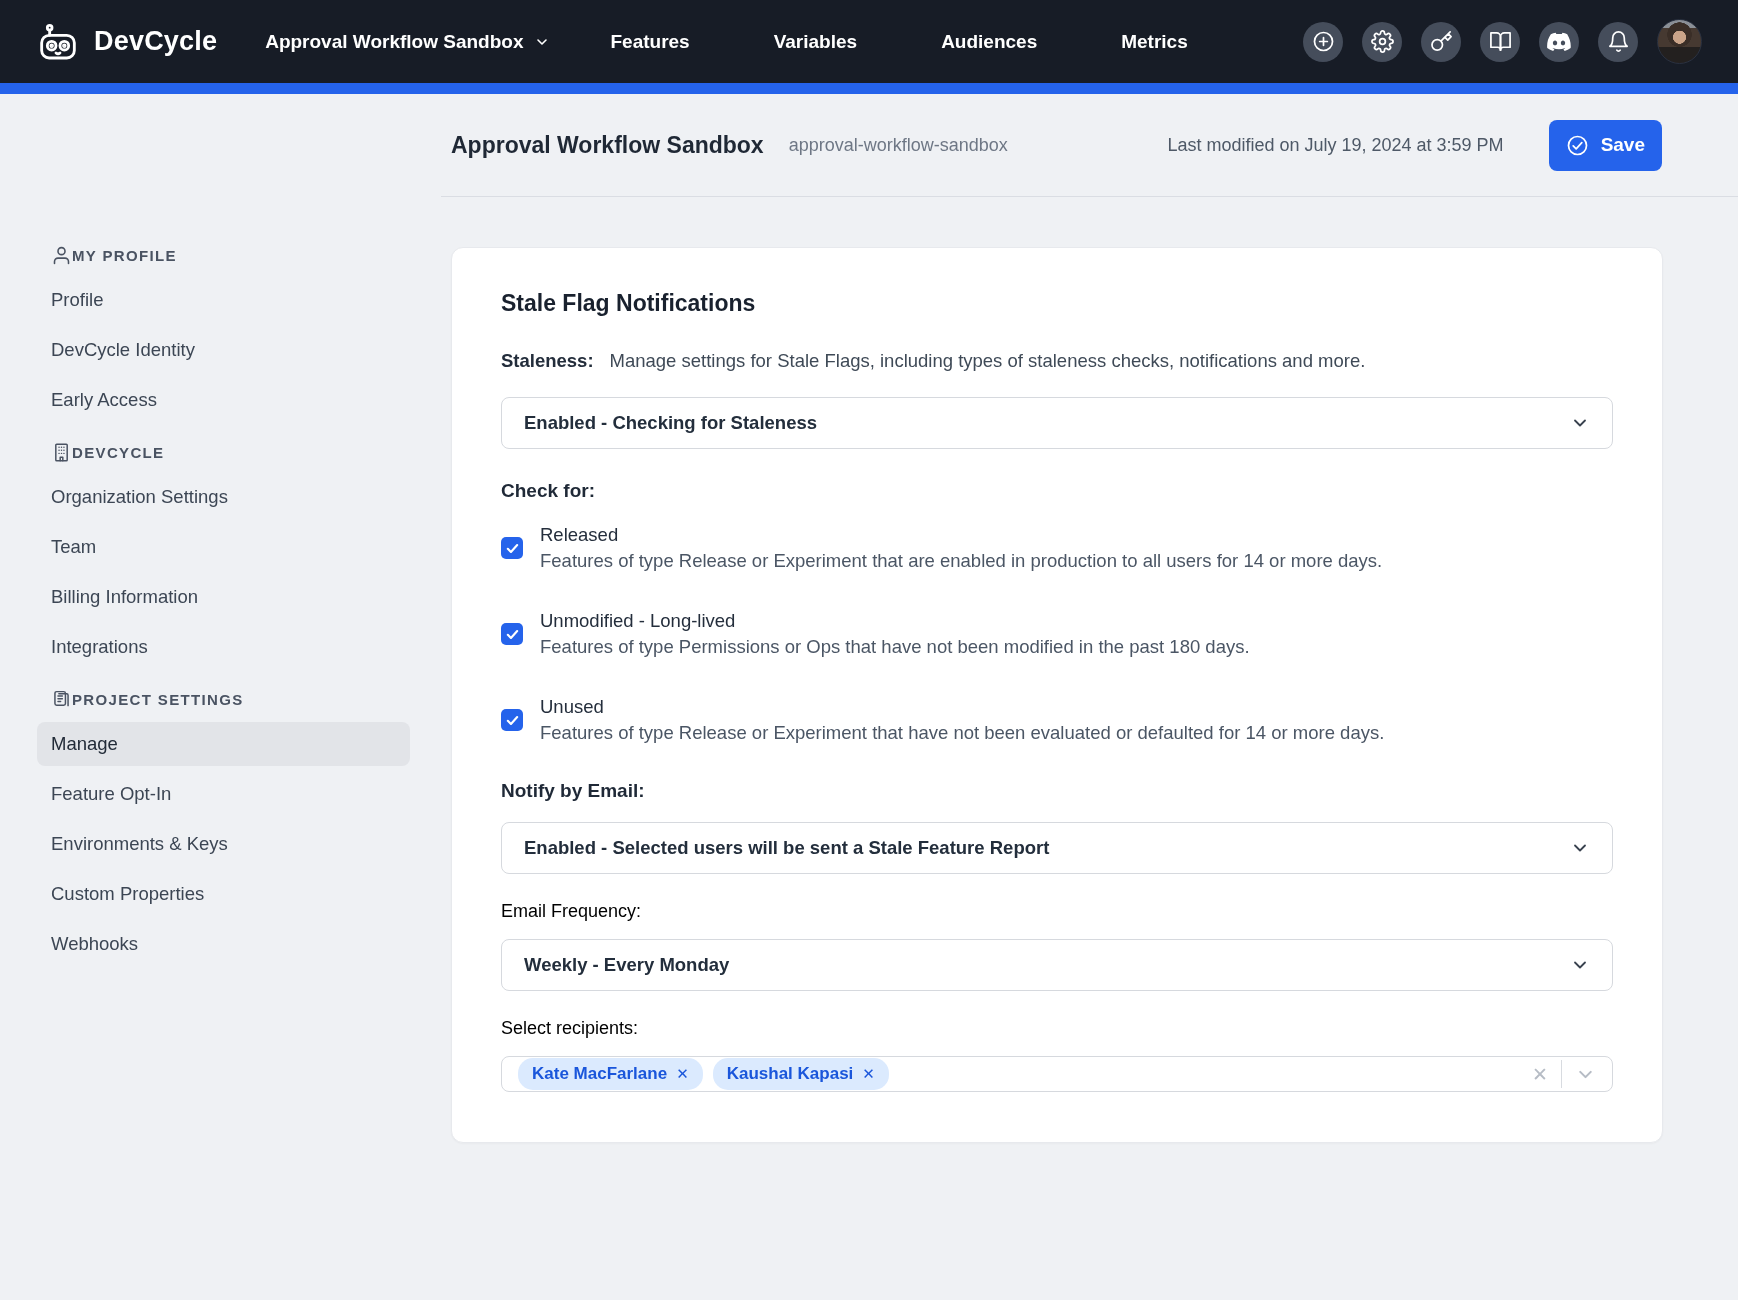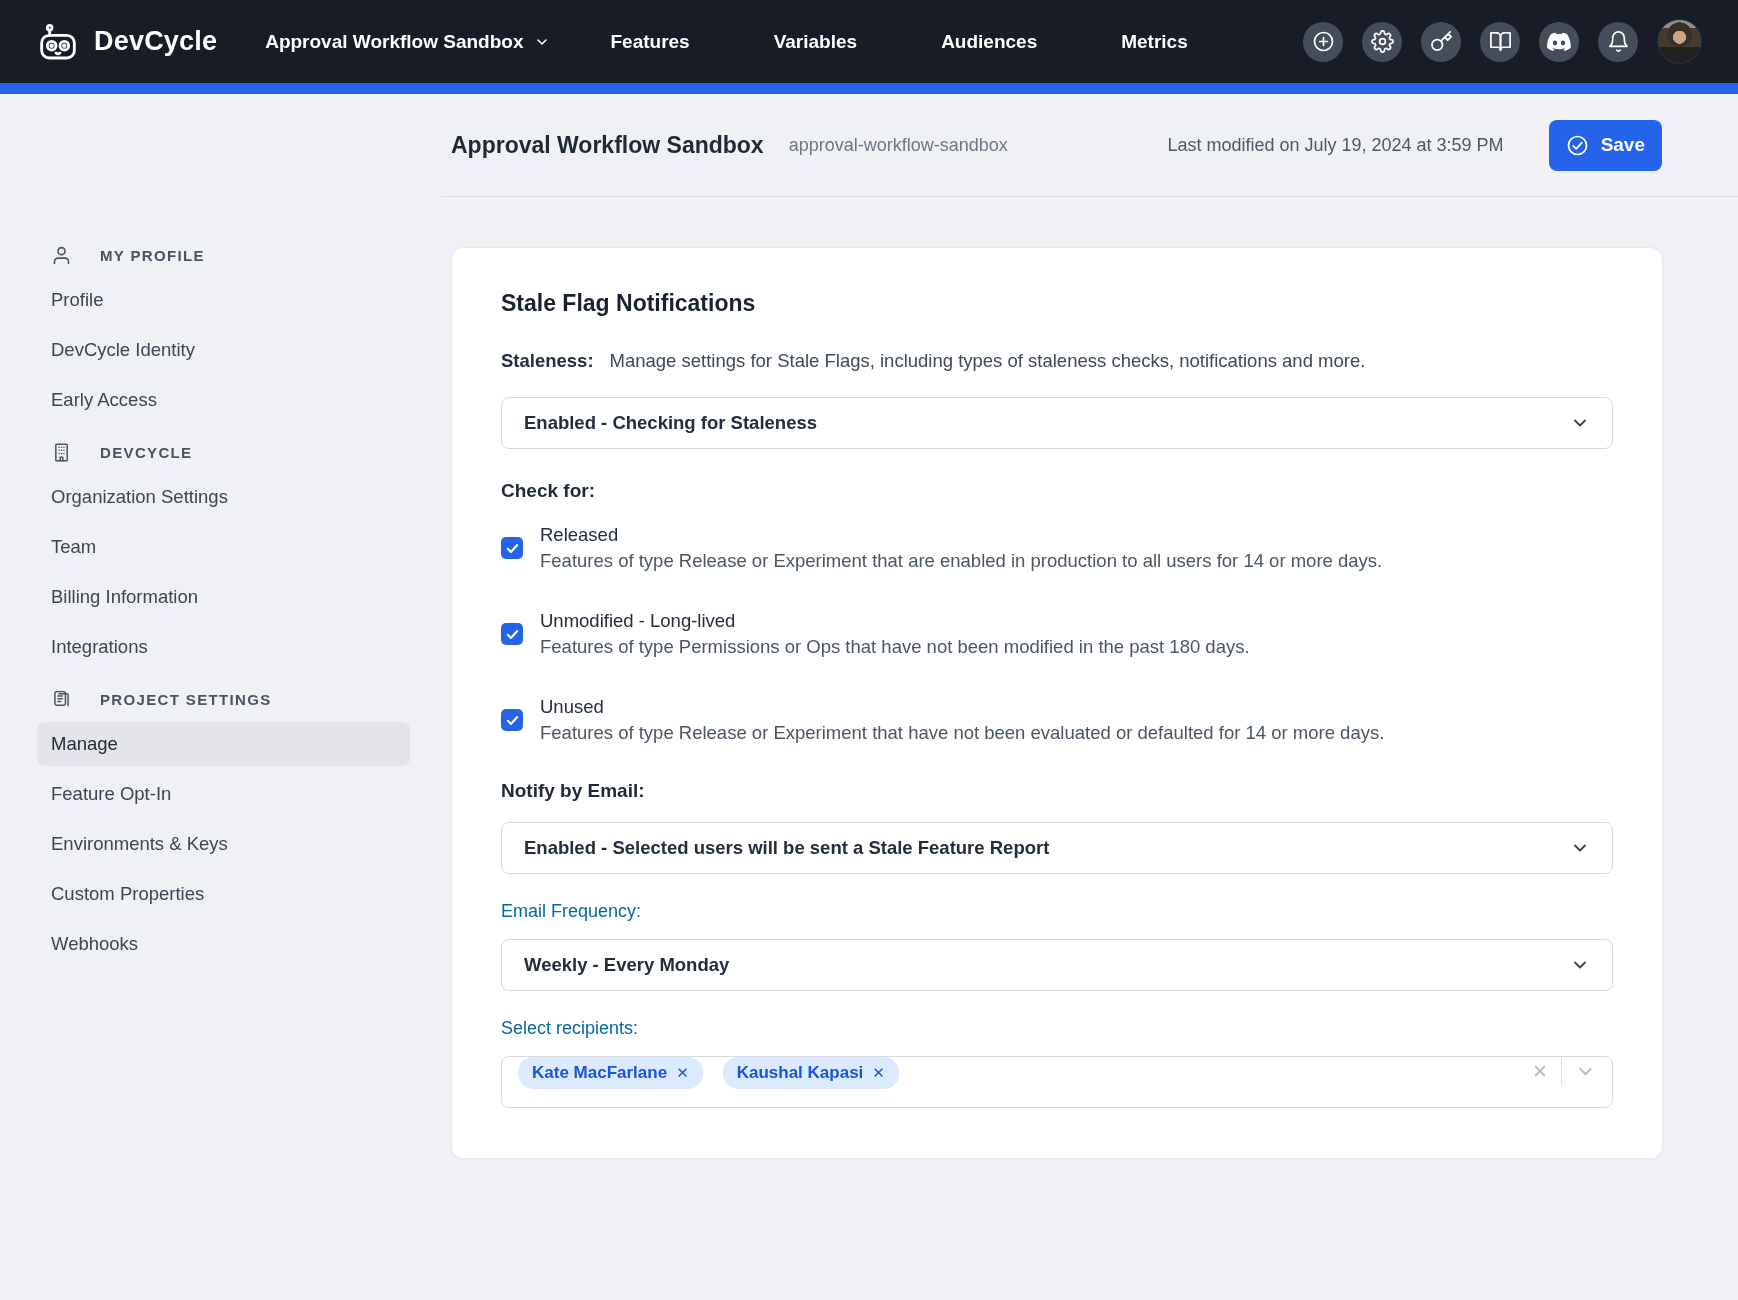--- a/index.html
+++ b/index.html
@@ -50,21 +50,21 @@
     height:51px; padding:0 17px; border:none; border-radius:8px; background:#2563eb;
     color:#fff; font-size:19px; font-weight:600; display:flex; align-items:center; gap:12px;
     cursor:pointer; font-family:inherit;
   }
 
   
   .body-row { display:flex; align-items:flex-start; }
 
   .sidebar { width:373px; margin-left:37px; padding-top:48px; }
   .side-section-header {
-    display:flex; align-items:center; gap:28px; color:#4a5362;
+    display:flex; align-items:center; gap:0; color:#4a5362;
     font-size:15px; font-weight:700; letter-spacing:.09em; text-transform:uppercase;
     margin:20px 0 12px 14px;
   }
   .side-section-header:first-child { margin-top:0; }
   .side-item {
     font-size:18.5px; color:#3c4654; padding:11px 14px; border-radius:8px;
     margin-bottom:6px; cursor:pointer;
   }
   .side-item.active { background:#e2e4e8; color:#222b38; }
 
@@ -79,34 +79,34 @@
   .staleness-line b { color:#232d3b; font-weight:700; margin-right:16px; }
 
   .select {
     height:52px; border:1px solid #d6d9de; border-radius:8px; background:#fff;
     display:flex; align-items:center; padding:0 22px; cursor:pointer;
   }
   .select-value { font-size:18.5px; font-weight:700; color:#232e3c; }
   .select .chev { margin-left:auto; color:#39424f; }
 
   .group-label { font-size:19px; font-weight:700; color:#1f2937; margin:31px 0 20px; }
-  .field-label { font-size:18px; color:#0369a1; margin:27px 0 17px; }
+  .field-label { font-size:18px; color:#000000; margin:27px 0 17px; }
 
   .check-row { display:flex; align-items:center; gap:17px; margin-bottom:34px; }
   .check-row:last-of-type { margin-bottom:6px; }
   .checkbox {
     width:22px; height:22px; border-radius:5px; background:#2563eb; flex:0 0 auto;
     display:flex; align-items:center; justify-content:center; cursor:pointer;
   }
   .check-label { font-size:18.5px; color:#242e3c; line-height:26px; }
   .check-desc { font-size:18.5px; color:#4b5665; line-height:26px; }
 
   .multiselect {
-    height:52px; border:1px solid #d6d9de; border-radius:8px; background:#fff;
-    display:flex; align-items:flex-start; padding:0 16px; gap:20px;
+    height:36px; border:1px solid #d6d9de; border-radius:8px; background:#fff;
+    display:flex; align-items:center; padding:0 16px; gap:10px;
   }
   .tag {
     display:flex; align-items:center; gap:9px; background:#dbeafe; color:#1a56db;
     border-radius:15px; padding:6px 14px; font-size:17px; font-weight:600; cursor:default;
   }
   .tag-x { cursor:pointer; font-size:15px; font-weight:700; }
   .ms-controls { margin-left:auto; display:flex; align-items:center; gap:13px; }
   .ms-clear { color:#b6bcc5; font-size:19px; font-weight:700; cursor:pointer; }
   .ms-divider { width:1px; height:28px; background:#d8dbe0; }
   .ms-chev { color:#b6bcc5; cursor:pointer; }

